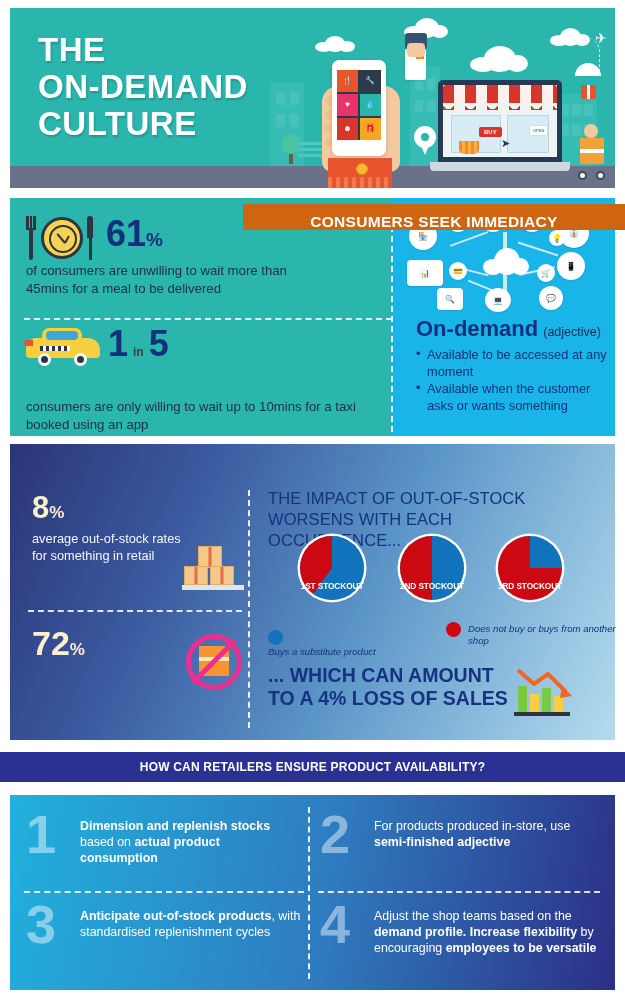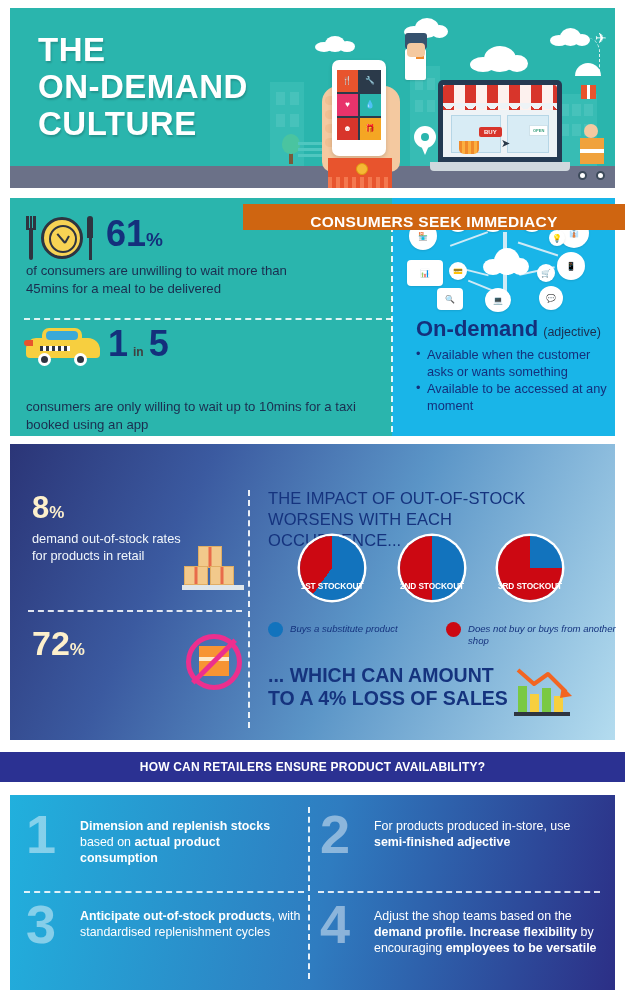--- a/index.html
+++ b/index.html
@@ -458,42 +458,42 @@
         <span class="cnode" style="left:130px;top:56px;width:18px;height:18px;">🛒</span>
         <span class="cnode" style="left:150px;top:44px;width:28px;height:28px;">📱</span>
         <span class="cnode" style="left:30px;top:80px;width:26px;height:22px;border-radius:4px;">🔍</span>
         <span class="cnode" style="left:78px;top:80px;width:26px;height:24px;">💻</span>
         <span class="cnode" style="left:132px;top:78px;width:24px;height:24px;">💬</span>
       </div>
 
       <div class="ondemand">
         <h3>On-demand</h3><span class="adjective">(adjective)</span>
         <ul class="def-list">
+          <li>Available to be accessed at any moment</li>
           <li>Available when the customer asks or wants something</li>
-          <li>Available to be accessed at any moment</li>
         </ul>
       </div>
     </div>
 
     <div class="dash-v" style="left:381px;top:28px;height:206px;z-index:8;"></div>
 
     <div class="orange-bar">
       <span>CONSUMERS SEEK IMMEDIACY</span>
     </div>
   </div>
 
   <div class="sec3">
 
     <div class="dash-v" style="left:238px;top:46px;height:238px;"></div>
     <div class="dash-h" style="left:18px;top:166px;width:214px;"></div>
 
     <div style="position:absolute;left:22px;top:48px;">
       <span class="cream-num">8</span><span class="cream-pct">%</span>
     </div>
-    <div class="white-txt" style="position:absolute;left:22px;top:86px;width:150px;">demand out-of-stock rates for products in retail</div>
+    <div class="white-txt" style="position:absolute;left:22px;top:86px;width:150px;">average out-of-stock rates for something in retail</div>
 
     <div class="pallet">
       <span class="pbox" style="left:16px;top:6px;width:24px;height:22px;">
           <i></i>
         </span>
       <span class="pbox" style="left:2px;top:26px;width:24px;height:19px;">
           <i></i>
         </span>
       <span class="pbox" style="left:28px;top:26px;width:24px;height:19px;">
           <i></i>
@@ -524,21 +524,21 @@
         <div class="pie" style="background:conic-gradient(#1273bd 0deg 180deg, #cc0812 180deg 360deg);"></div>
         <div class="pie-label">2ND STOCKOUT</div>
       </div>
       <div class="pie-wrap" style="left:198px;">
         <div class="pie" style="background:conic-gradient(#1273bd 0deg 90deg, #cc0812 90deg 360deg);"></div>
         <div class="pie-label">3RD STOCKOUT</div>
       </div>
     </div>
 
     <div class="legend">
-      <div class="leg" style="left:0;top:0;width:170px;">
+      <div class="leg" style="left:0;top:8px;width:170px;flex-direction:column;">
         <span class="leg-dot" style="background:#1273bd;"></span>
         <span class="leg-txt">Buys a substitute product</span>
       </div>
       <div class="leg" style="left:178px;top:0;width:175px;">
         <span class="leg-dot" style="background:#cc0812;"></span>
         <span class="leg-txt">Does not buy or buys from another shop</span>
       </div>
     </div>
 
     <div class="which">

